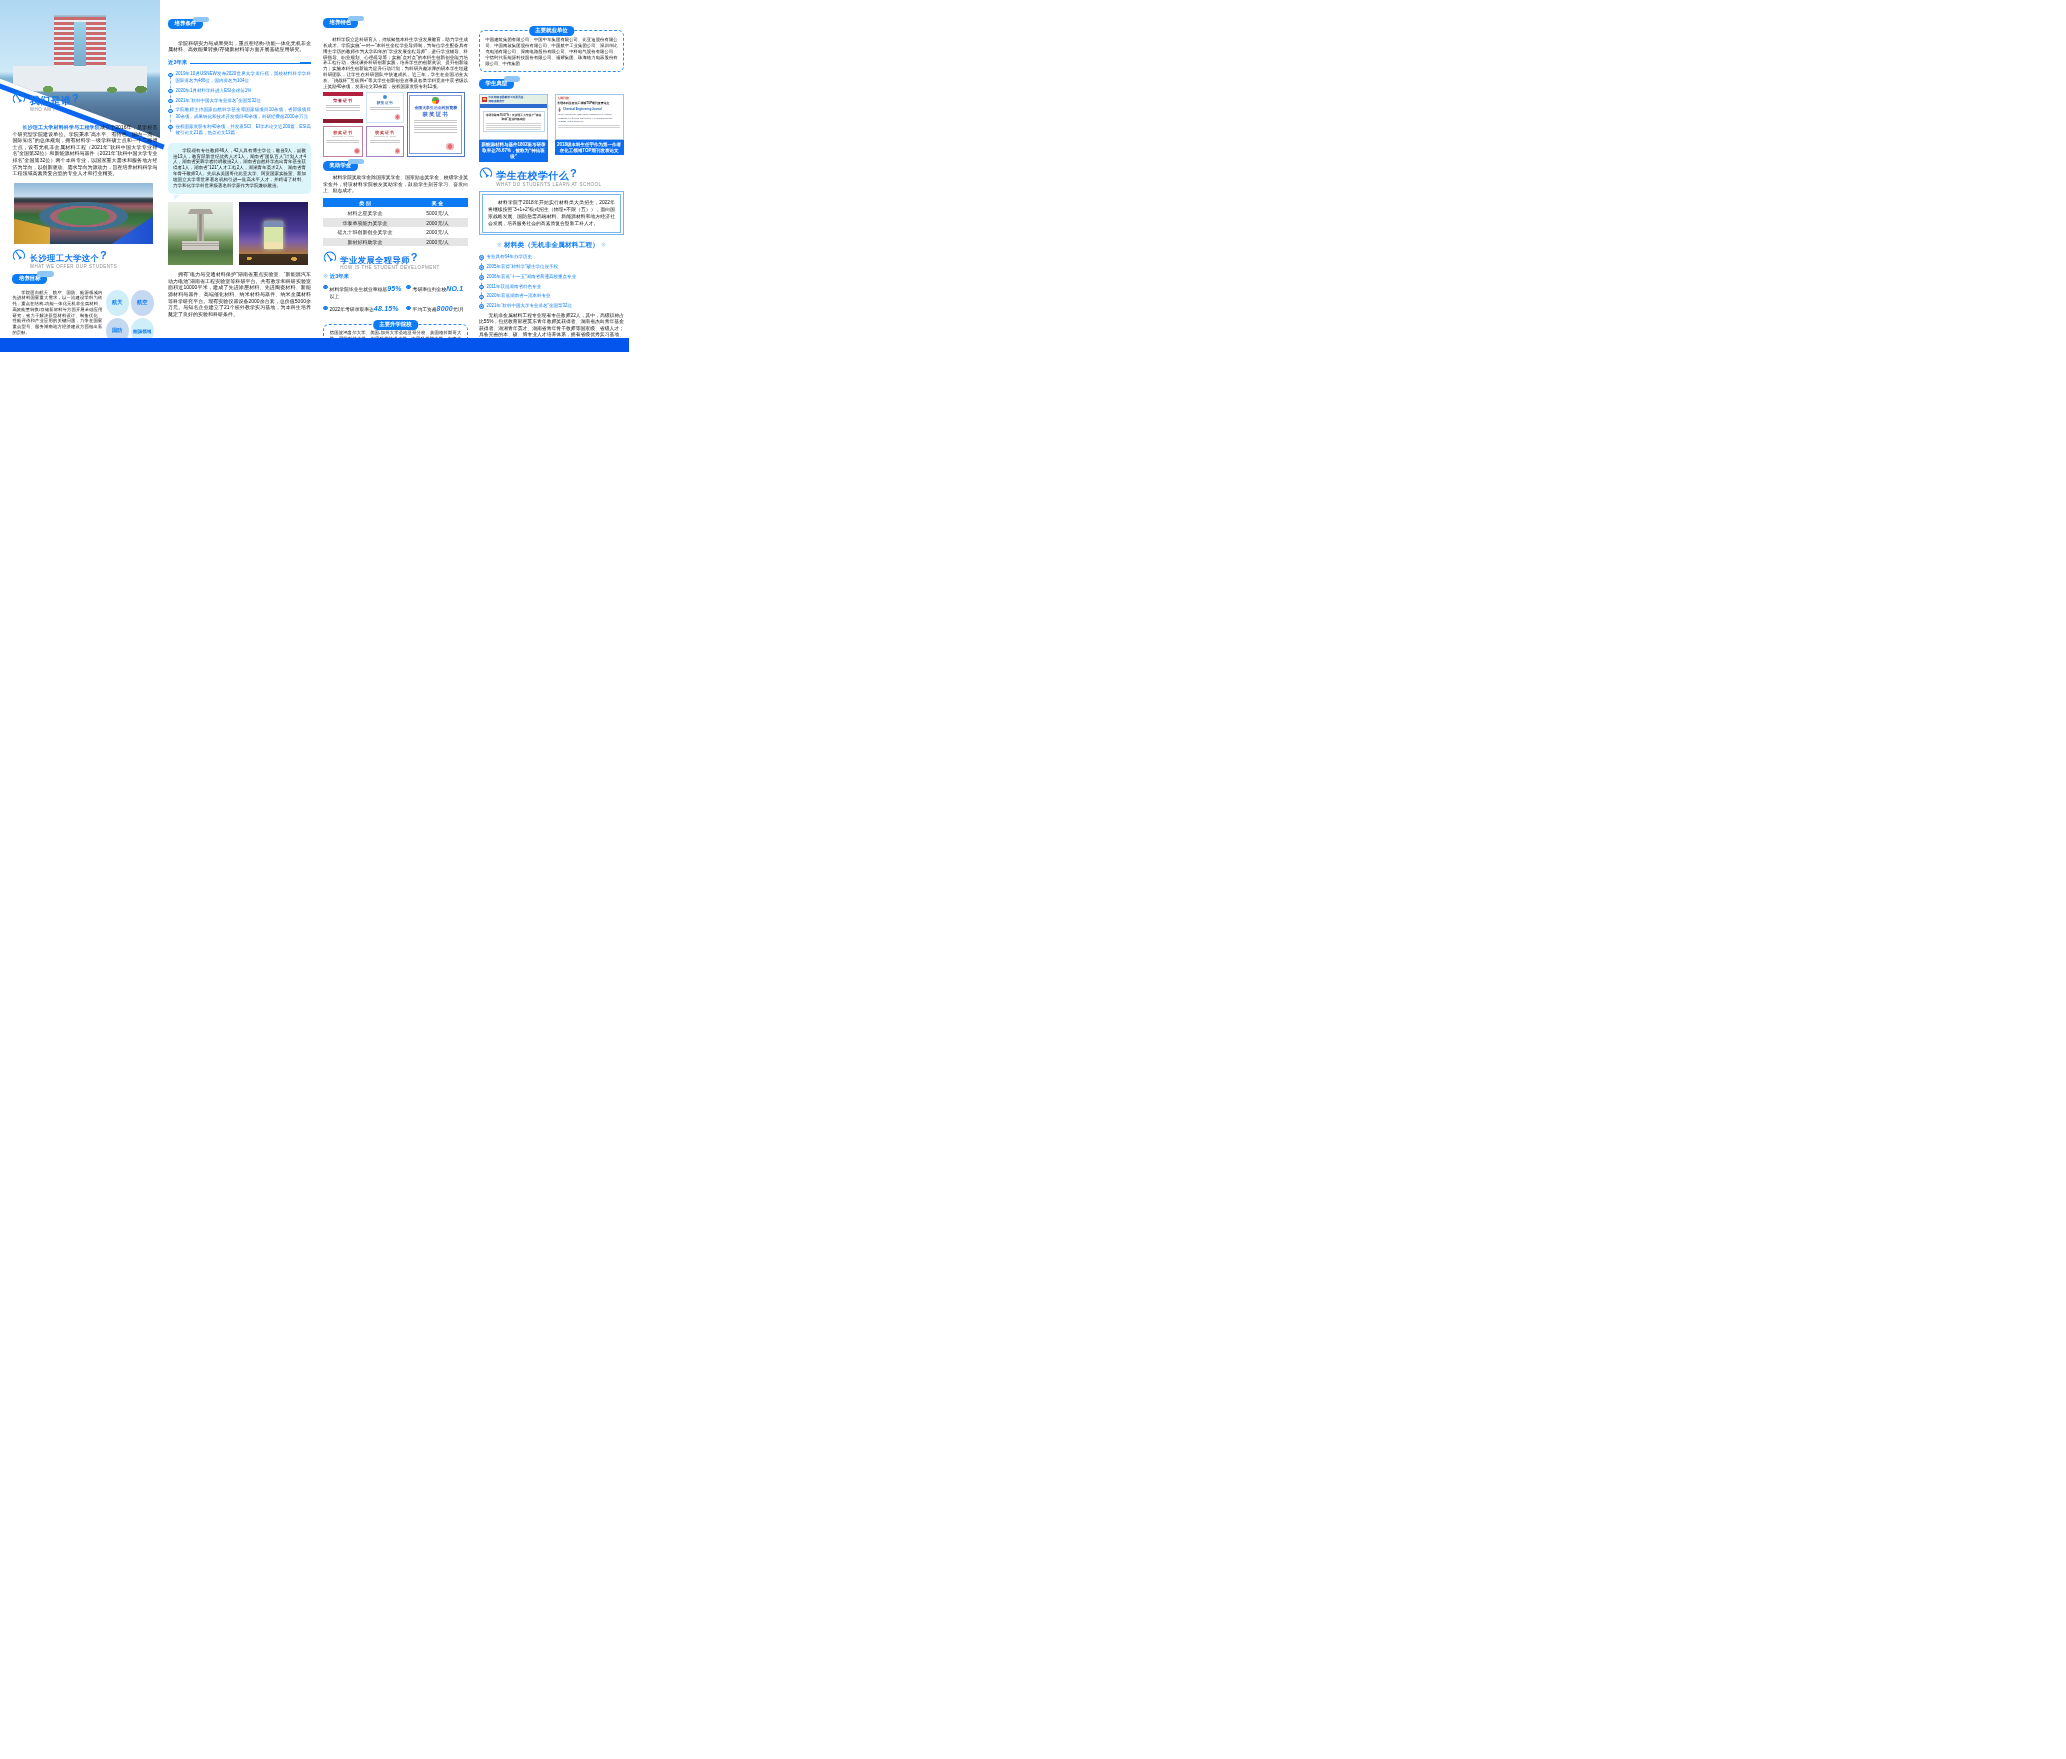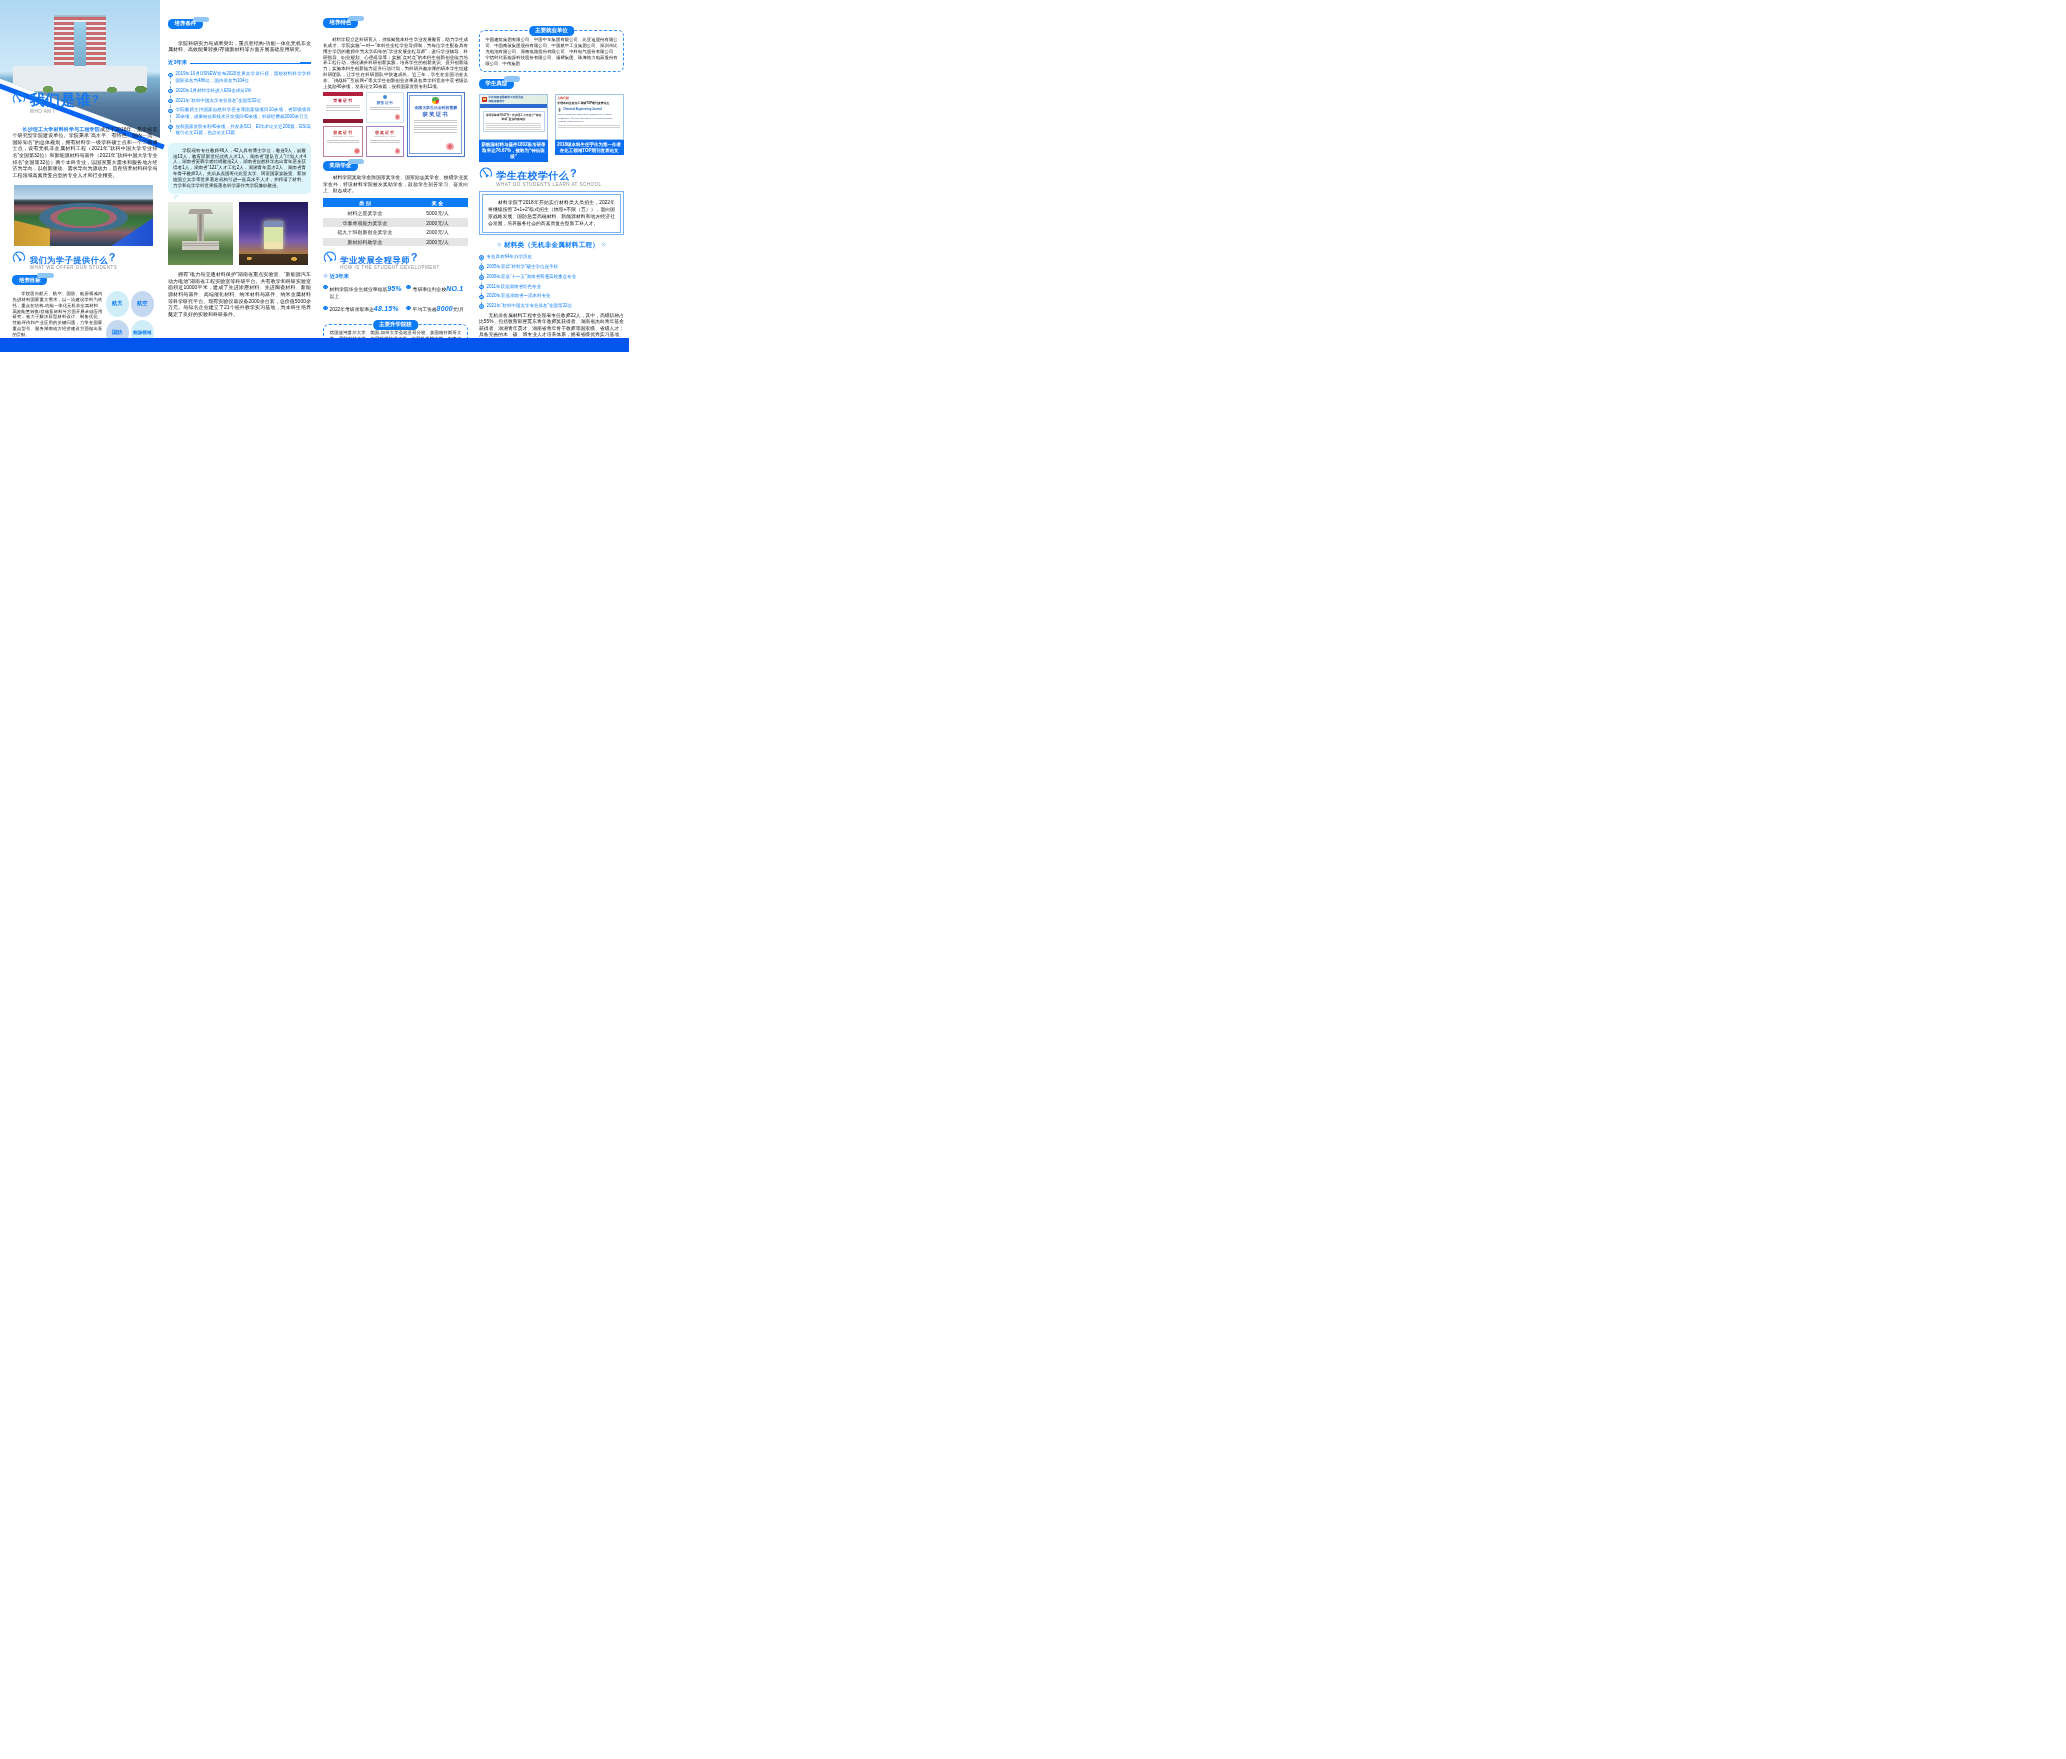--- a/index.html
+++ b/index.html
@@ -17,21 +17,21 @@
   .pill { display:inline-block; position:relative; background:#0d7cf4; color:#fff;
           font-weight:bold; font-size:5.4px; line-height:1; padding:2.1px 6.6px 2.5px;
           border-radius:4.5px; z-index:1; }
   .pill::before { content:""; position:absolute; top:-2.5px; right:-6.6px; width:16.5px; height:5.4px;
           background:#8ec6f7; border-radius:2.9px; z-index:-1; }
   .pill-center { position:absolute; left:50%; transform:translateX(-50%); top:-5.4px; }
   .pill-center::before { display:none; }
 
   .sec-head { display:flex; align-items:flex-start; gap:3.3px; }
   .sec-head .ico { flex:0 0 14px; }
-  .sec-head .t-cn { font-size:15px; font-weight:bold; color:#1578f0; letter-spacing:0.4px; line-height:1.05; }
+  .sec-head .t-cn { font-size:10px; font-weight:bold; color:#1578f0; letter-spacing:0.4px; line-height:1.05; }
   .sec-head .t-q  { font-size:11px; font-weight:bold; color:#1578f0; vertical-align:1.7px; margin-left:0.8px; }
   .sec-head .t-en { font-size:4.5px; color:#8c8c8c; letter-spacing:0.5px; margin-top:1.2px; white-space:nowrap; }
 
   .body-txt { font-size:5px; line-height:1.32; color:#111; text-align:justify; }
   .body-txt .ind::before { content:""; display:inline-block; width:2em; }
   .lead-blue { color:#1578f0; font-weight:bold; }
 
   .recent { display:flex; align-items:center; gap:2.5px; }
   .recent .lab { font-size:5.4px; font-weight:bold; color:#0d7cf4; white-space:nowrap; }
   .recent .rule { flex:1; height:0.8px; background:#0d7cf4; position:relative; }
@@ -194,21 +194,21 @@
       <div class="seatsR"></div>
     </div>
 
     <div style="margin-top:5px;" class="sec-head">
       <svg class="ico" width="14" height="14" viewBox="0 0 40 40">
         <path d="M33 28 A16 16 0 1 0 8 30" fill="none" stroke="#0d7cf4" stroke-width="3.2"></path>
         <line x1="12" y1="9" x2="23" y2="25" stroke="#0d7cf4" stroke-width="3"></line>
         <polygon points="19,31 29,25 22,20" fill="#0d7cf4"></polygon>
       </svg>
       <div>
-        <div><span class="t-cn" style="font-size:8.3px;">我们为学子提供什么</span><span class="t-q">?</span></div>
+        <div><span class="t-cn" style="font-size:8.3px;">长沙理工大学这个</span><span class="t-q">?</span></div>
         <div class="t-en">WHAT WE OFFER OUR STUDENTS</div>
       </div>
     </div>
 
     <div style="margin-top:5px;"><span class="pill">培养目标</span></div>
 
     <div style="margin-top:5.8px; display:flex; gap:3.3px;">
       <p class="body-txt" style="width:90px; font-size:4.3px; line-height:1.34;"><span class="ind"></span><span>学院面向航天、航空、国防、能源领域内先进材料国家重大需求，以一流建设学科为依托，重点在结构-功能一体化无机非金属材料、高效能量转换/存储新材料等方面开展基础应用研究，致力于解决新型材料设计、制备优化、性能评价和产业应用的关键问题，力争在国家重点型号、服务湖南地方经济建设方面做出新的贡献。</span></p>
       <div class="field-wrap">
         <div class="bubble bub-a">航天</div>

